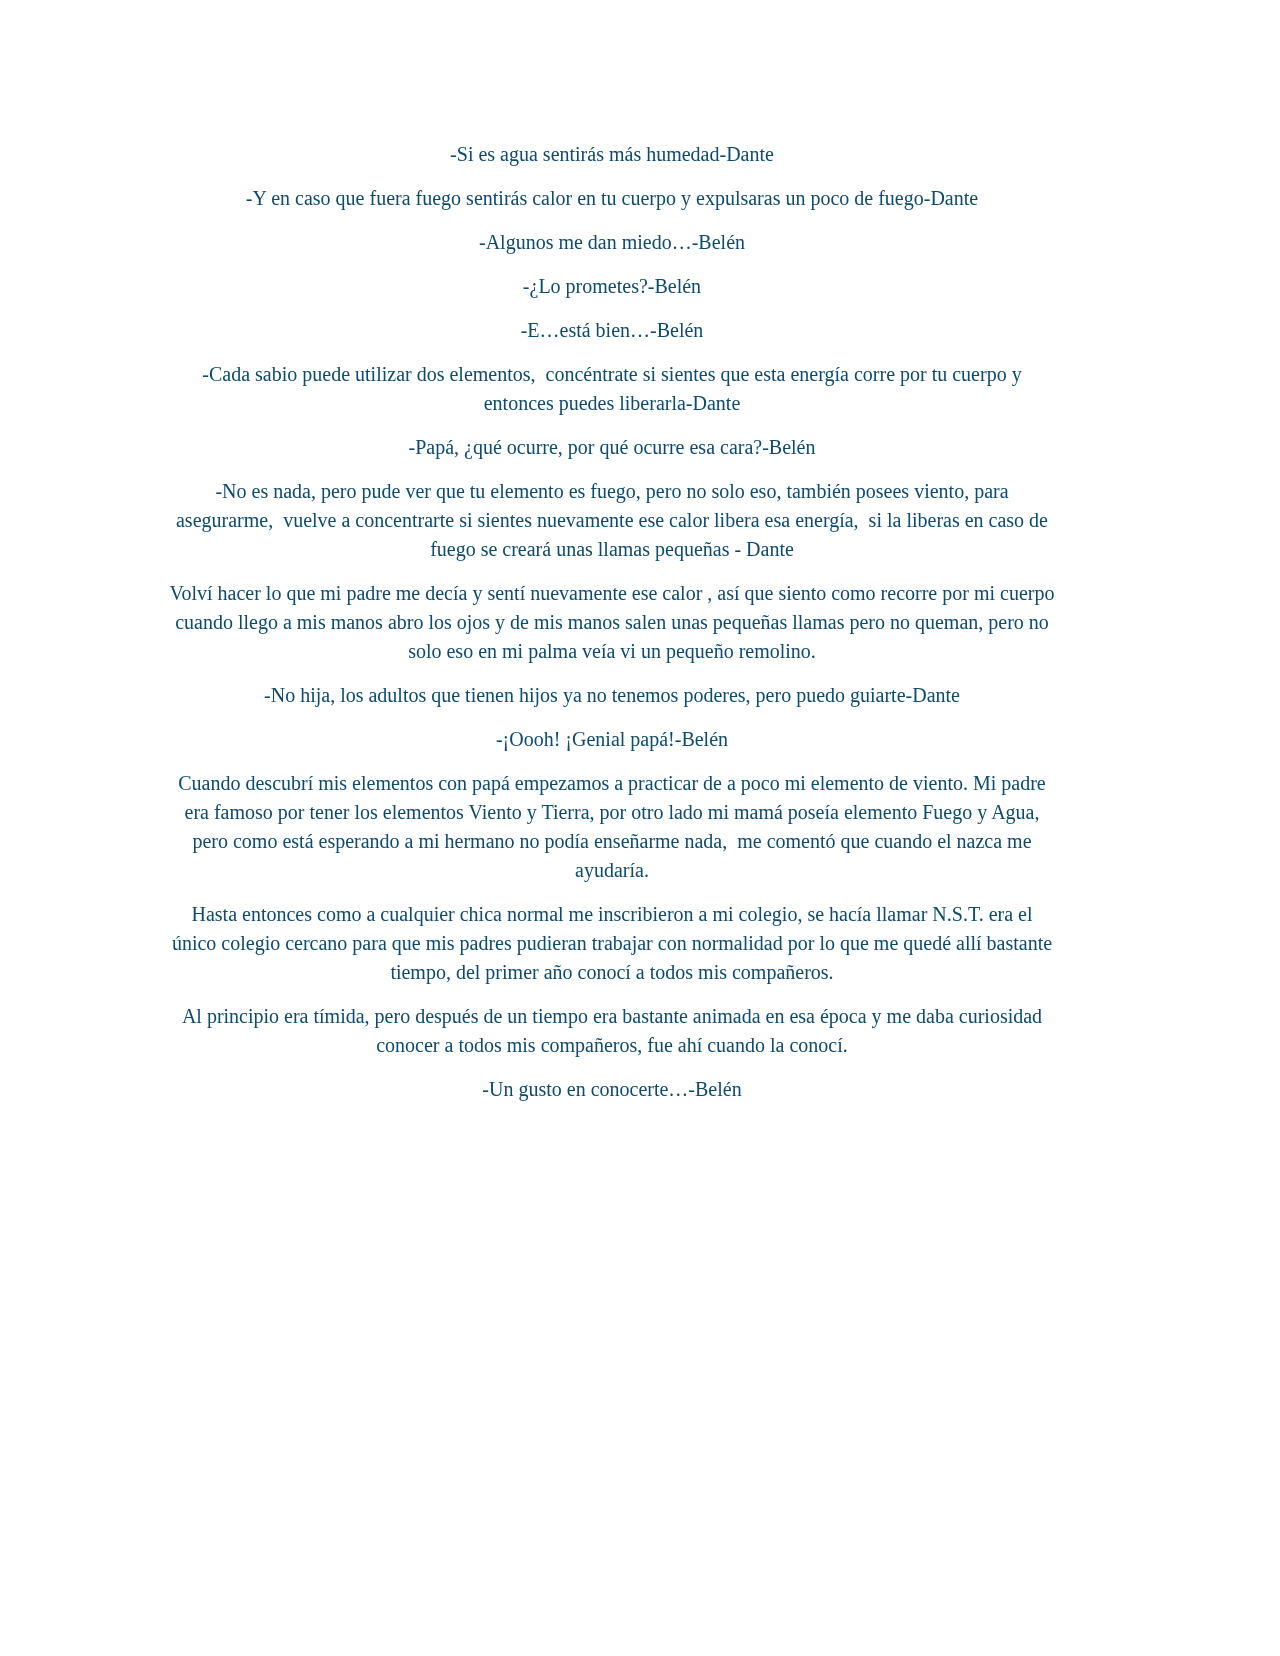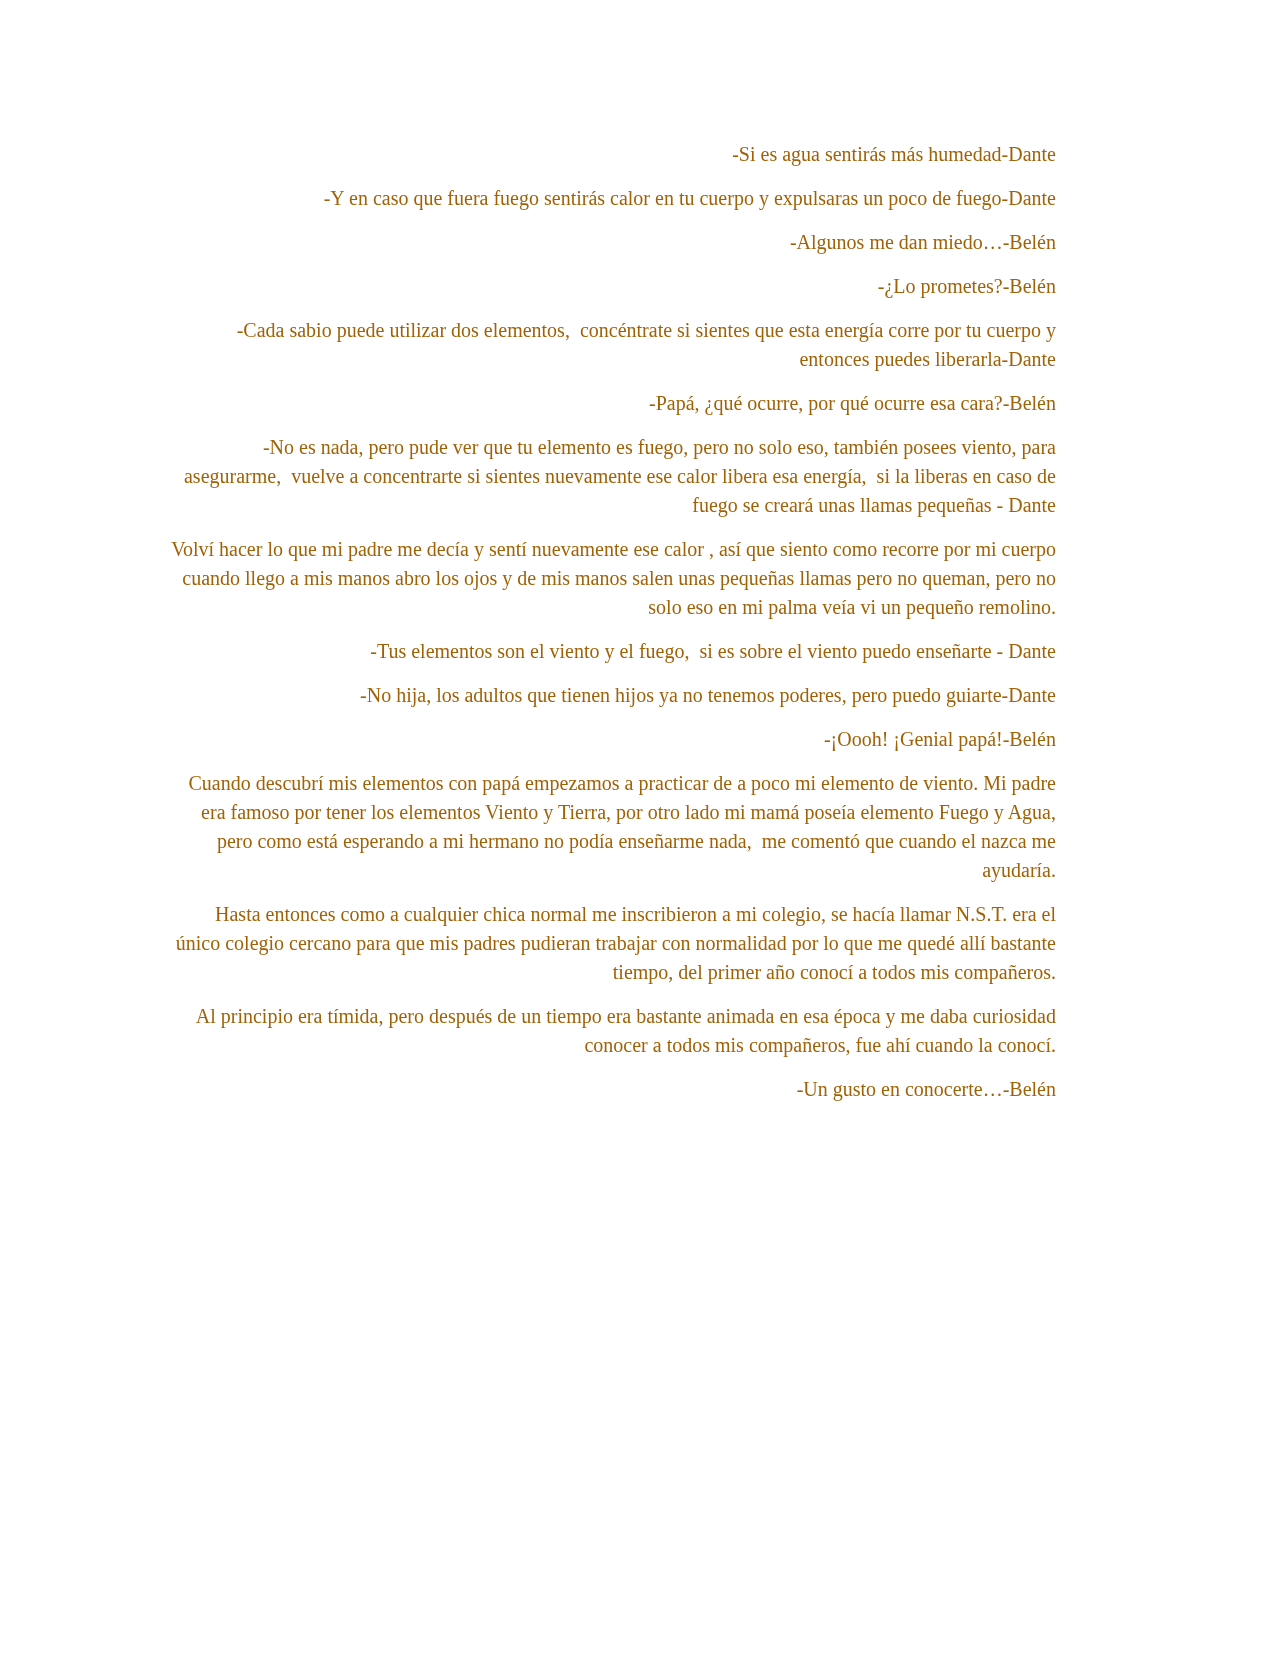--- a/index.html
+++ b/index.html
@@ -16,43 +16,43 @@
     box-sizing: border-box;
   }
   .content {
     position: absolute;
     top: 140px;
     left: 168px;
     width: 888px;
     font-family: "Liberation Serif", "DejaVu Serif", serif;
     font-size: 20px;
     line-height: 29px;
-    color: #a16207;
-    text-align: right;
+    color: #0c4a6e;
+    text-align: center;
   }
   .content p {
     margin: 0 0 15px 0;
     padding: 0;
     white-space: pre-wrap;
   }
 </style>
 </head>
 <body>
 
 <div class="page">
   <div class="content">
     <p>-Si es agua sentirás más humedad-Dante</p>
     <p>-Y en caso que fuera fuego sentirás calor en tu cuerpo y expulsaras un poco de fuego-Dante</p>
     <p>-Algunos me dan miedo…-Belén</p>
     <p>-¿Lo prometes?-Belén</p>
+    <p>-E…está bien…-Belén</p>
     <p>-Cada sabio puede utilizar dos elementos,  concéntrate si sientes que esta energía corre por tu cuerpo y entonces puedes liberarla-Dante</p>
     <p>-Papá, ¿qué ocurre, por qué ocurre esa cara?-Belén</p>
     <p>-No es nada, pero pude ver que tu elemento es fuego, pero no solo eso, también posees viento, para asegurarme,  vuelve a concentrarte si sientes nuevamente ese calor libera esa energía,  si la liberas en caso de fuego se creará unas llamas pequeñas - Dante</p>
     <p>Volví hacer lo que mi padre me decía y sentí nuevamente ese calor , así que siento como recorre por mi cuerpo cuando llego a mis manos abro los ojos y de mis manos salen unas pequeñas llamas pero no queman, pero no solo eso en mi palma veía vi un pequeño remolino.</p>
-    <p>-Tus elementos son el viento y el fuego,  si es sobre el viento puedo enseñarte - Dante</p>
     <p>-No hija, los adultos que tienen hijos ya no tenemos poderes, pero puedo guiarte-Dante</p>
     <p>-¡Oooh! ¡Genial papá!-Belén</p>
     <p>Cuando descubrí mis elementos con papá empezamos a practicar de a poco mi elemento de viento. Mi padre era famoso por tener los elementos Viento y Tierra, por otro lado mi mamá poseía elemento Fuego y Agua, pero como está esperando a mi hermano no podía enseñarme nada,  me comentó que cuando el nazca me ayudaría.</p>
     <p>Hasta entonces como a cualquier chica normal me inscribieron a mi colegio, se hacía llamar N.S.T. era el único colegio cercano para que mis padres pudieran trabajar con normalidad por lo que me quedé allí bastante tiempo, del primer año conocí a todos mis compañeros.</p>
     <p>Al principio era tímida, pero después de un tiempo era bastante animada en esa época y me daba curiosidad conocer a todos mis compañeros, fue ahí cuando la conocí.</p>
     <p>-Un gusto en conocerte…-Belén</p>
   </div>
 </div>
 
 </body></html>

